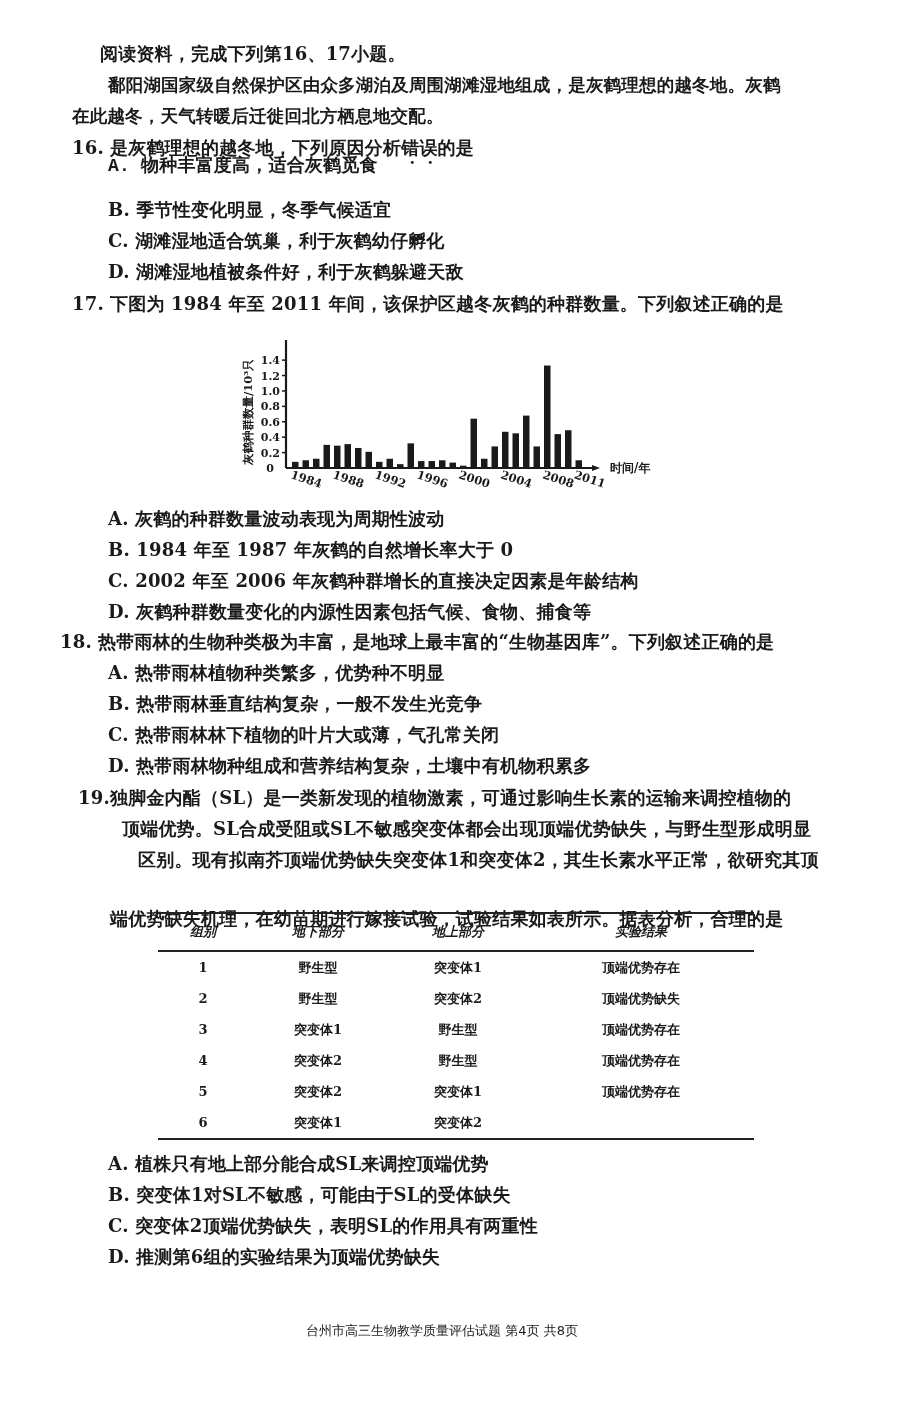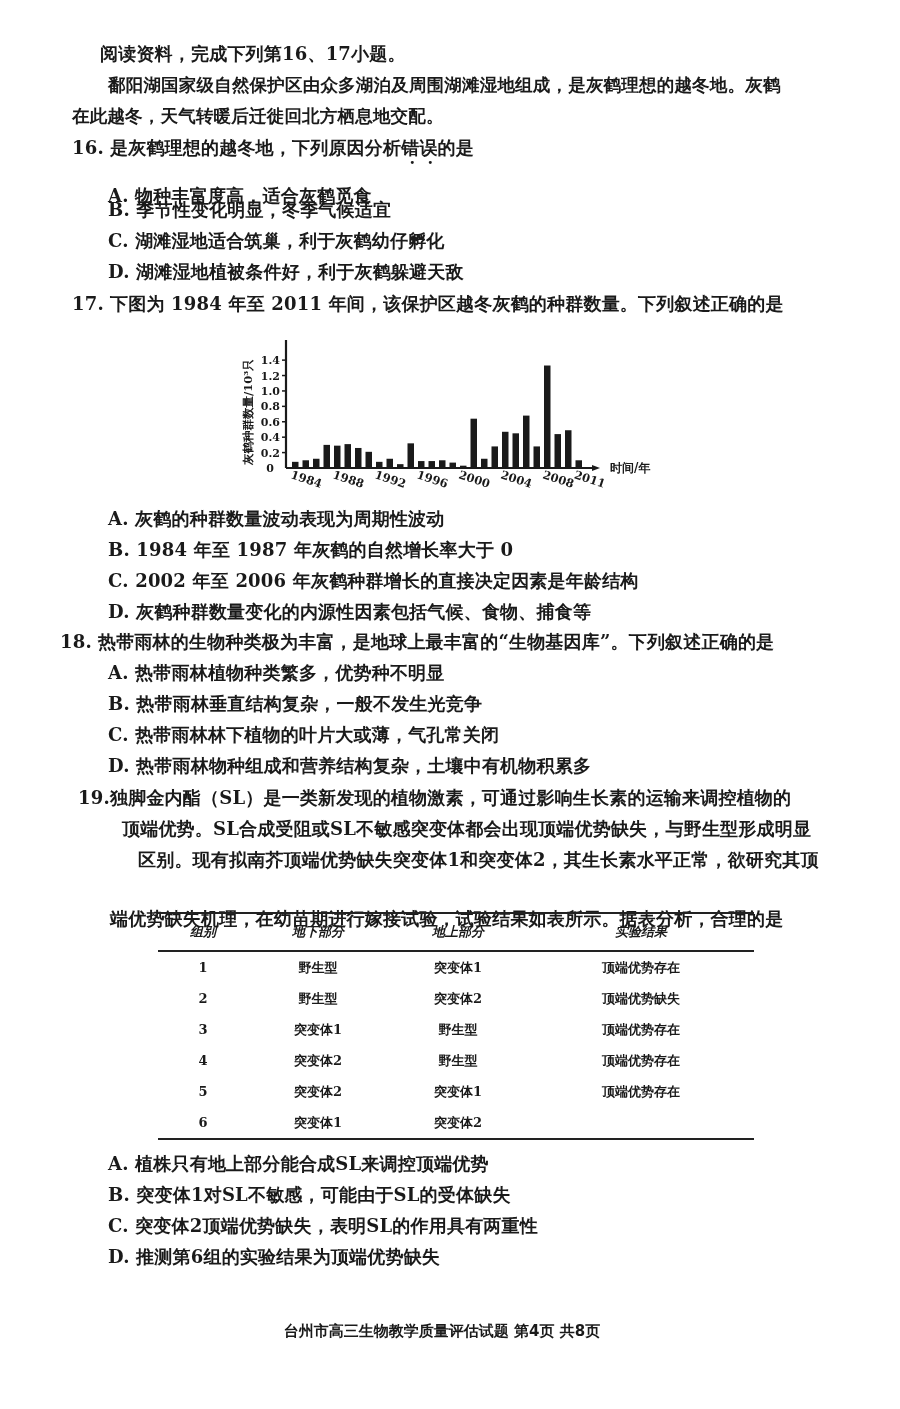--- a/index.html
+++ b/index.html
@@ -14,33 +14,33 @@
   .opt { left: 108px; }
   .emph { position: relative; }
   .emph::after { content: "·"; position: absolute; left: 45%; top: 14px; font-size: 16px; }
   #chart { position: absolute; left: 236px; top: 336px; width: 420px; height: 160px; }
   #chart text { font-family: "DejaVu Serif", serif; font-weight: bold; fill: #1a1a1a; }
   .tbl { position: absolute; left: 158px; top: 912px; width: 596px; border-collapse: collapse; font-size: 13px; font-weight: bold; }
   .tbl th, .tbl td { text-align: center; height: 31px; padding: 0; }
   .tbl thead tr { border-top: 2px solid #222; border-bottom: 2px solid #222; }
   .tbl thead th { height: 36px; font-style: italic; }
   .tbl tbody tr:last-child { border-bottom: 2px solid #222; }
-  .footer { position: absolute; left: 0; width: 884px; top: 1322px; text-align: center; font-family: "DejaVu Sans", sans-serif; font-size: 15px; font-weight: bold; }
+  .footer { position: absolute; left: 0; width: 884px; top: 1322px; text-align: center; font-family: "DejaVu Sans", sans-serif; font-size: 13px; font-weight: normal; }
 </style>
 </head>
 <body>
 
 <div class="line" style="left:72px; top:42px;margin-left:28px;">阅读资料，完成下列第16、17小题。</div>
 <div class="line para" style="left:108px; top:73px;">鄱阳湖国家级自然保护区由众多湖泊及周围湖滩湿地组成，是灰鹤理想的越冬地。灰鹤</div>
 <div class="line para" style="left:72px; top:104px;">在此越冬，天气转暖后迁徙回北方栖息地交配。</div>
 
 <div class="line" style="left:72px; top:136px;">
   <span class="qnum">16.</span><span>是灰鹤理想的越冬地，下列原因分析</span><span class="emph">错</span><span class="emph">误</span><span>的是</span>
 </div>
-<div class="line opt" style="top:184px;"><span>A.</span> <span>物种丰富度高，适合灰鹤觅食</span></div>
+<div class="line opt" style="top:154px;font-family:Liberation Mono, monospace;"><span>A.</span> <span>物种丰富度高，适合灰鹤觅食</span></div>
 <div class="line opt" style="top:198px;"><span>B.</span> <span>季节性变化明显，冬季气候适宜</span></div>
 <div class="line opt" style="top:229px;"><span>C.</span> <span>湖滩湿地适合筑巢，利于灰鹤幼仔孵化</span></div>
 <div class="line opt" style="top:260px;"><span>D.</span> <span>湖滩湿地植被条件好，利于灰鹤躲避天敌</span></div>
 
 <div class="line" style="left:72px; top:292px;">
   <span class="qnum">17.</span><span>下图为 1984 年至 2011 年间，该保护区越冬灰鹤的种群数量。下列叙述正确的是</span>
 </div>
 
 <svg id="chart" viewBox="0 0 420 160">
   <g id="chart-axes">

